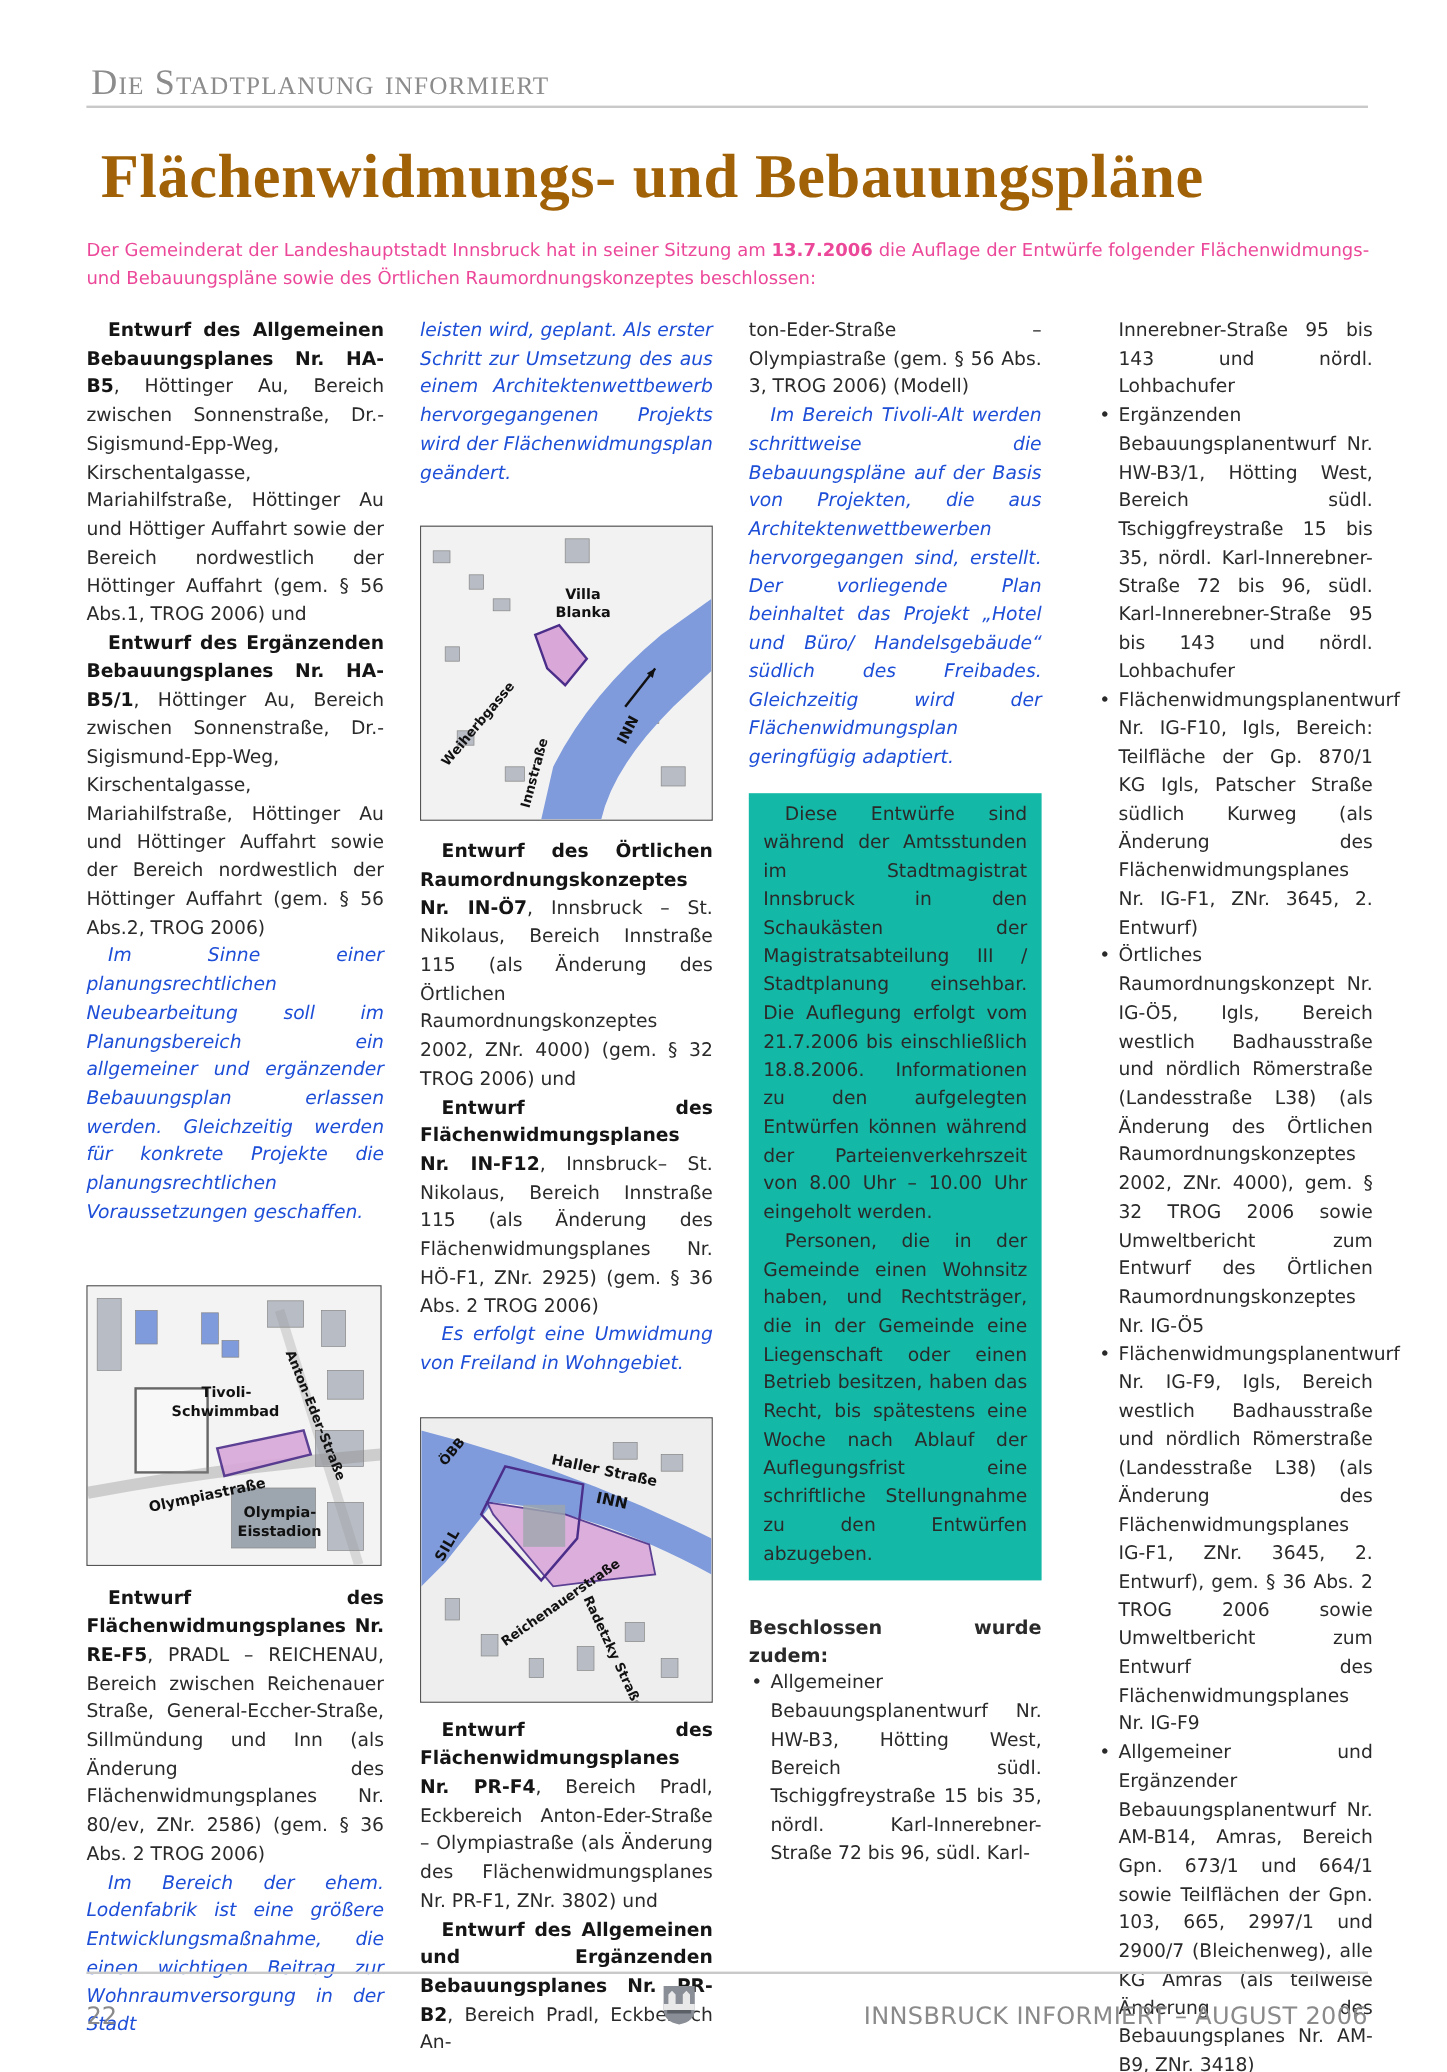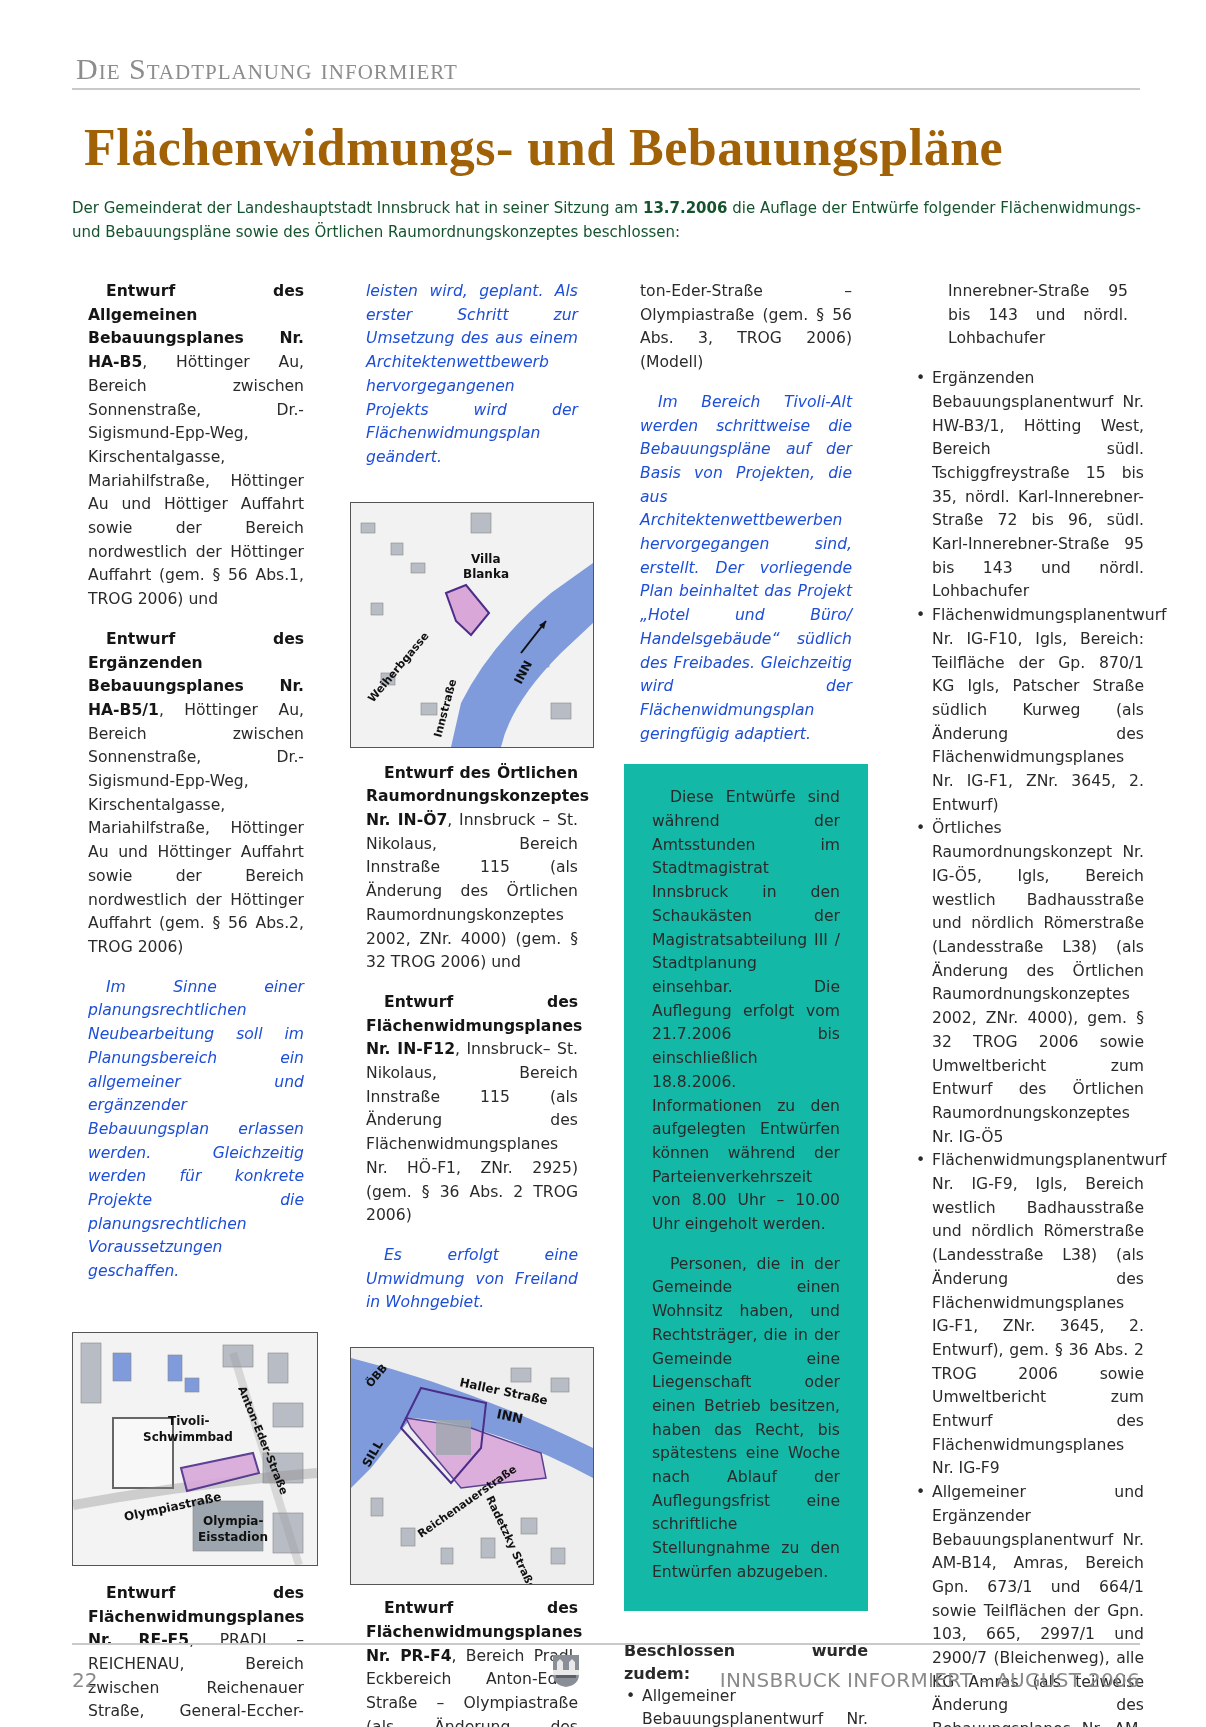--- a/index.html
+++ b/index.html
@@ -3,24 +3,24 @@
 <meta charset="utf-8">
 <style>
   html, body { margin:0; padding:0; background:#ffffff; }
   body { width:1206px; height:1727px; position:relative; overflow:hidden;
          font-family:"DejaVu Sans", "Liberation Sans", sans-serif; color:#1e1e1e; }
   .kicker { position:absolute; left:76px; top:52px; font-family:"Liberation Serif","DejaVu Serif",serif;
             font-size:30px; letter-spacing:1px; color:#8c8c8c; font-variant:small-caps; }
   .top-rule { position:absolute; left:72px; top:88px; width:1068px; height:2px; background:#c9c9c9; }
   .title { position:absolute; left:84px; top:118px; font-family:"Liberation Serif","DejaVu Serif",serif;
            font-weight:bold; font-size:52px; color:#a16207; letter-spacing:0.5px; }
-  .intro { position:absolute; left:72px; top:196px; width:1070px; font-size:15px; line-height:24px; color:#14532d; }
+  .intro { position:absolute; left:72px; top:196px; width:1070px; font-size:15px; line-height:24px; color:#ec4899; }
   .intro b { font-weight:bold; }
   .col { position:absolute; top:264px; font-size:15.6px; line-height:23.7px; color:#2a2a2a; text-align:justify; }
-  .col p { margin:16px; text-indent:18px; }
+  .col p { margin:0; text-indent:18px; }
   .col p.noind { text-indent:0; }
   .col b { color:#151515; }
   .col i { color:#1d4ed8; }
   .c1 { left:72px; width:248px; }
   .c2 { left:350px; width:244px; }
   .c3 { left:624px; width:244px; }
   .c4 { left:914px; width:230px; }
   .map { border:1.5px solid #555; background:#f4f4f4; position:relative; overflow:hidden; }
   .map svg { display:block; }
   .box { background:#14b8a6; padding:6px 12px 10px 12px; margin:18px 0 0 0; }

